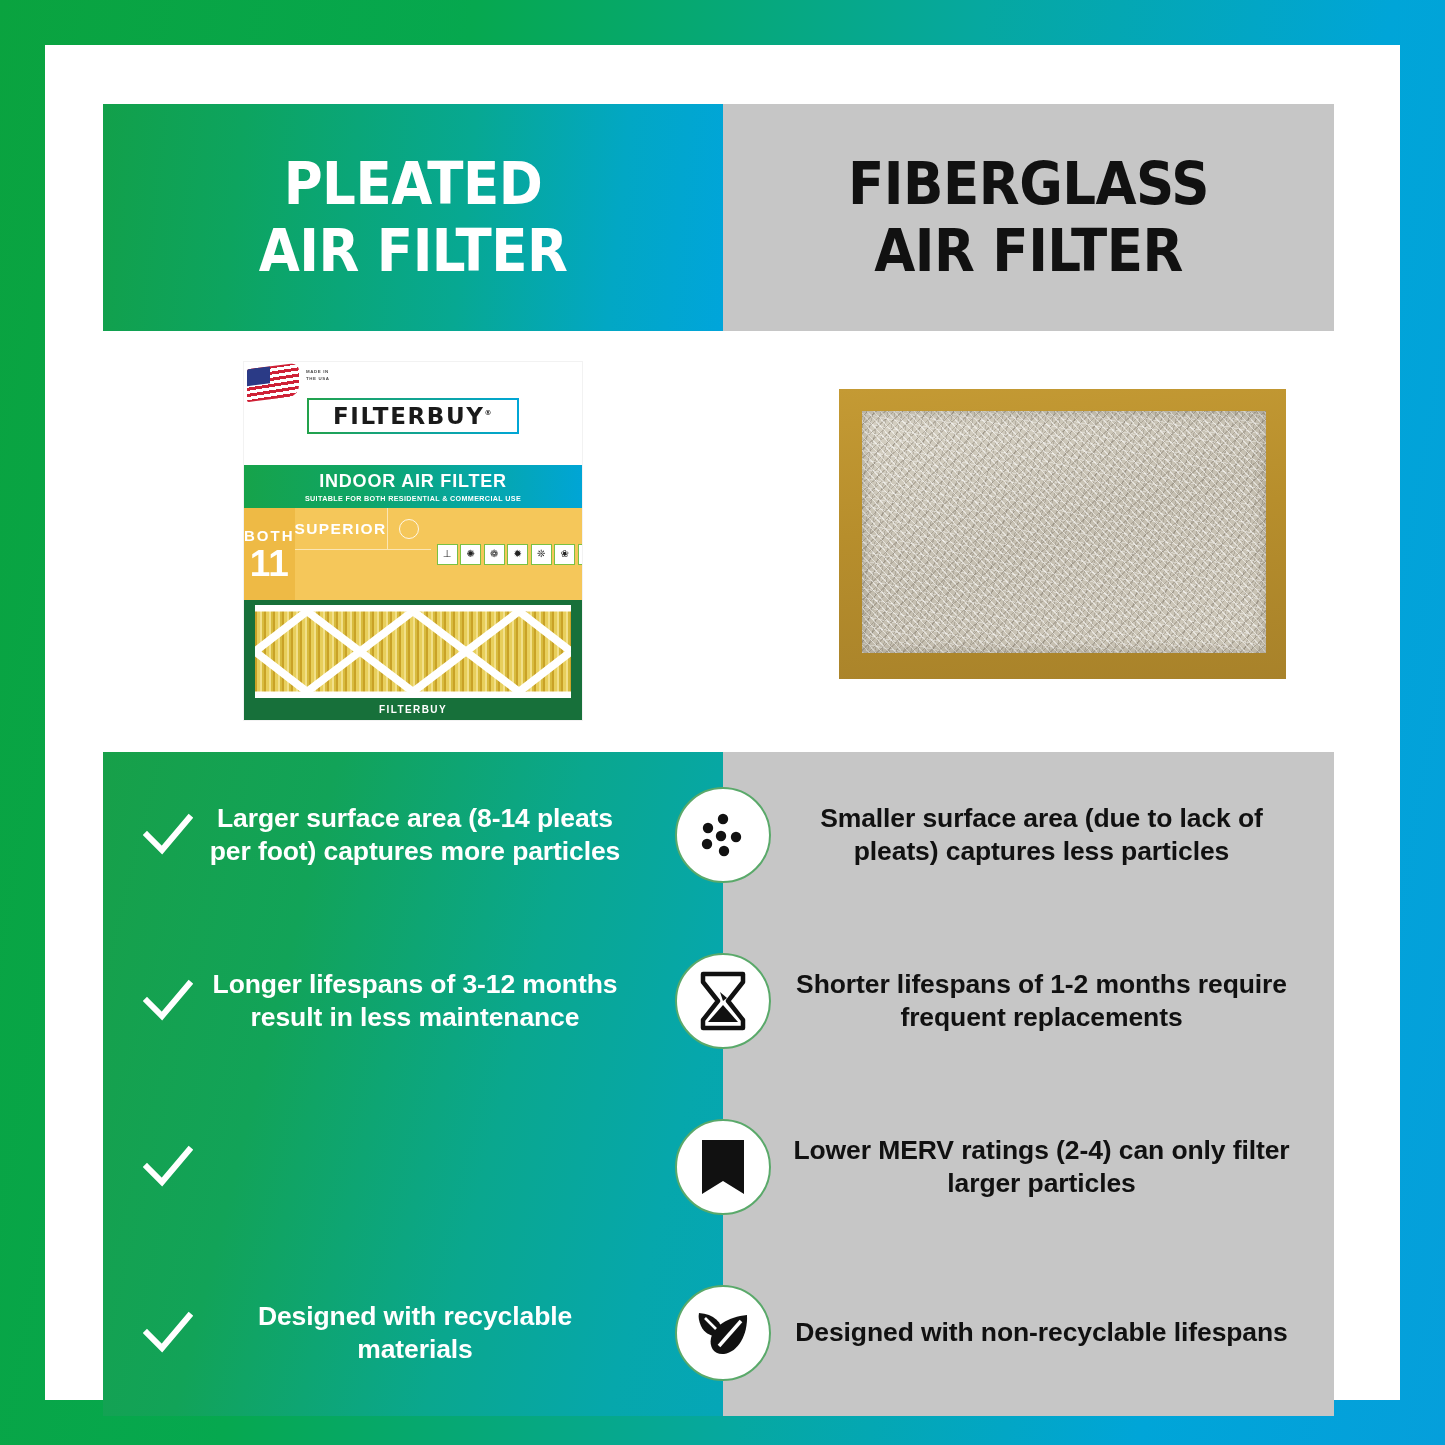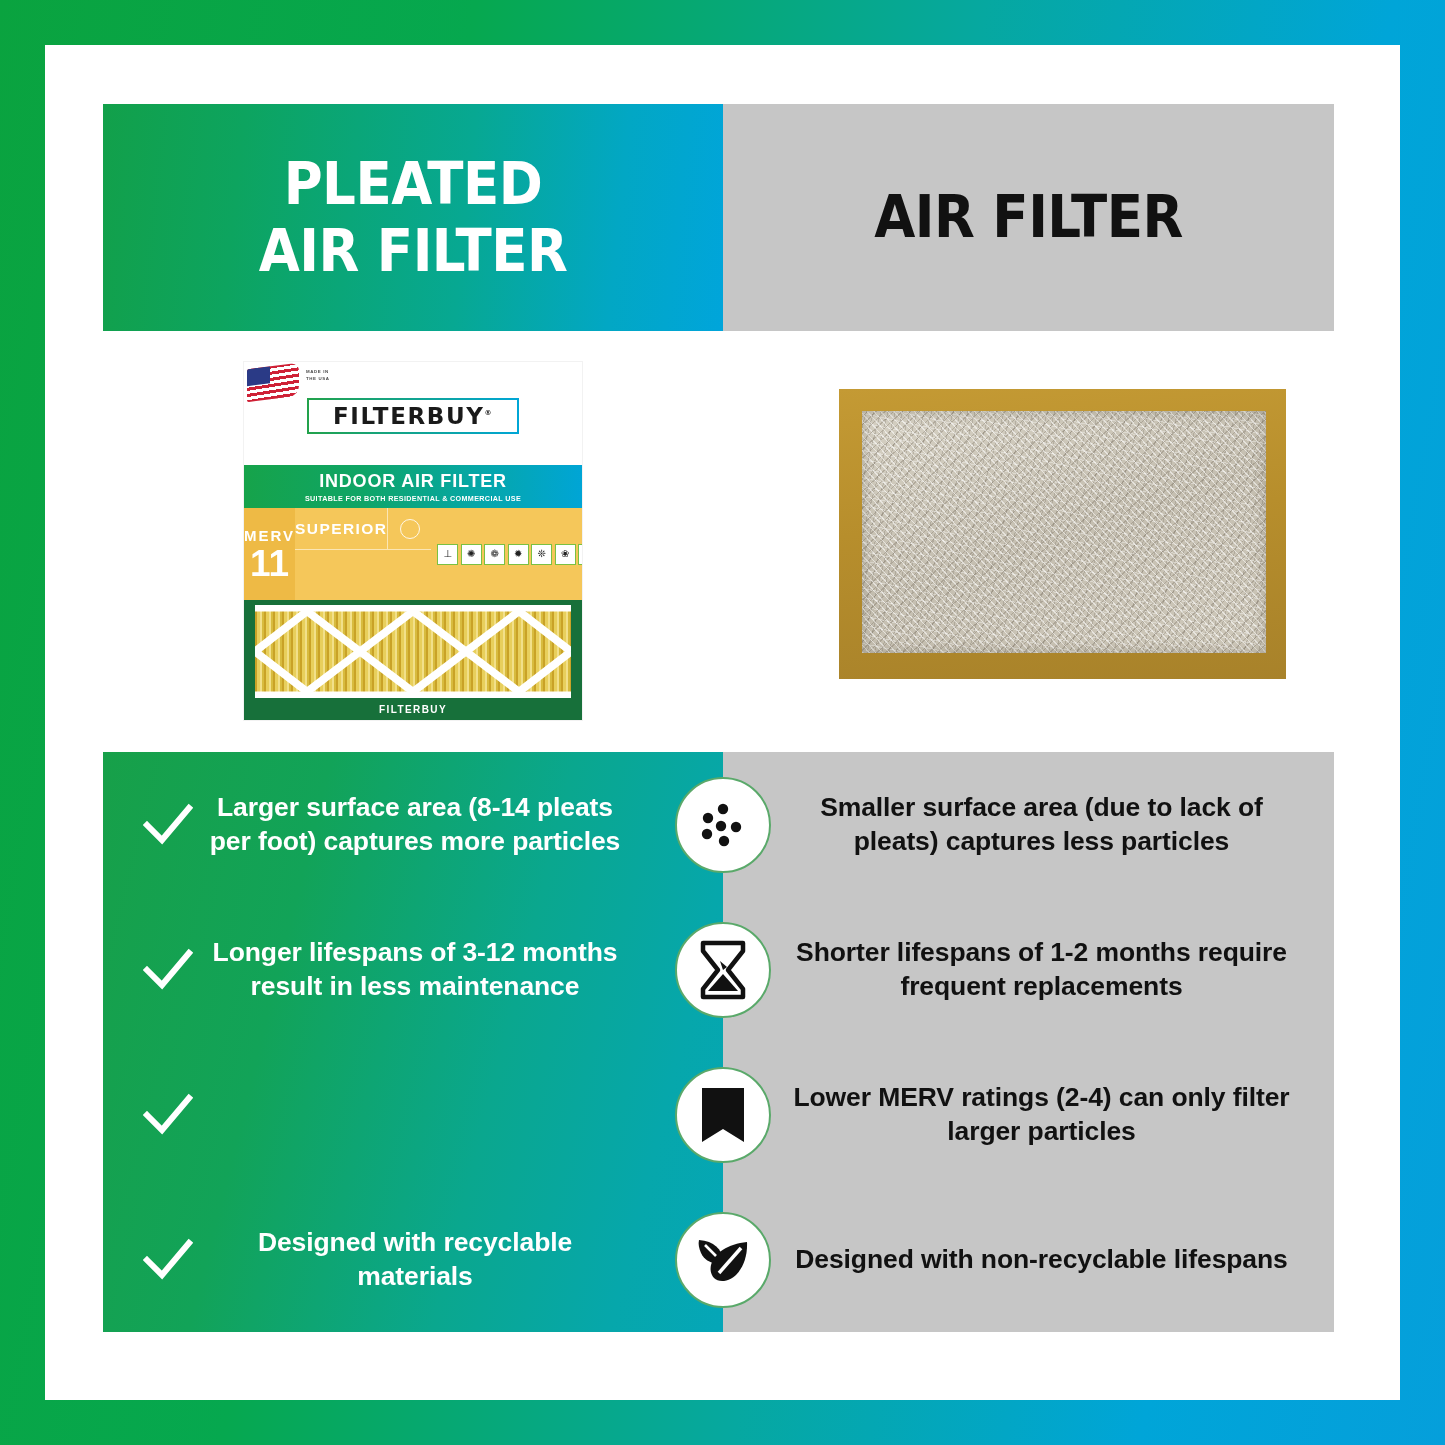--- a/index.html
+++ b/index.html
@@ -194,21 +194,21 @@
       repeating-linear-gradient(12deg, rgba(255,255,255,0.35) 0 1px, rgba(0,0,0,0) 1px 9px),
       repeating-linear-gradient(-75deg, rgba(90,82,70,0.22) 0 1px, rgba(0,0,0,0) 1px 7px),
       linear-gradient(160deg, #d6d1c4 0%, #c5bfb1 50%, #cfc9bb 100%);
     box-shadow: inset 0 0 14px rgba(90,80,60,0.35);
   }
 
   
   .compare {
     position: absolute;
     left: 103px; top: 752px;
-    width: 1231px; height: 580px;
+    width: 1231px; height: 664px;
     display: flex;
   }
   .col-left {
     width: 620px;
     background: linear-gradient(104deg, #17a049 0%, #12a358 30%, #0aa78e 62%, #06a7ab 85%, #05a6b8 100%);
   }
   .col-right { flex: 1; background: #c6c6c6; }
   .rows {
     position: absolute; left: 0; top: 0; width: 100%; height: 100%;
     display: flex; flex-direction: column;
@@ -269,20 +269,21 @@
 
   <div class="headers">
     <div class="hdr-left">
       <div class="hdr-title">
         <span>PLEATED</span>
         <span class="l2">AIR FILTER</span>
       </div>
     </div>
     <div class="hdr-right">
       <div class="hdr-title">
+        <span>FIBERGLASS</span>
         <span class="l2">AIR FILTER</span>
       </div>
     </div>
   </div>
 
   <div class="products">
 
     <div class="prod-cell">
       <div class="box">
 
@@ -297,21 +298,21 @@
           </div>
         </div>
 
         <div class="box-band">
           <div class="b1">INDOOR AIR FILTER</div>
           <div class="b2">SUITABLE FOR BOTH RESIDENTIAL &amp; COMMERCIAL USE</div>
         </div>
 
         <div class="box-mid">
           <div class="merv">
-            <div class="m1">MERV</div>
+            <div class="m1">BOTH</div>
             <div class="m2">11</div>
           </div>
           <div class="mid-right">
             <div class="sup-row">
               <div class="sup-label">SUPERIOR</div>
               <div class="ul-seal">
                   <i></i>
                 </div>
             </div>
             <div class="icon-row">

